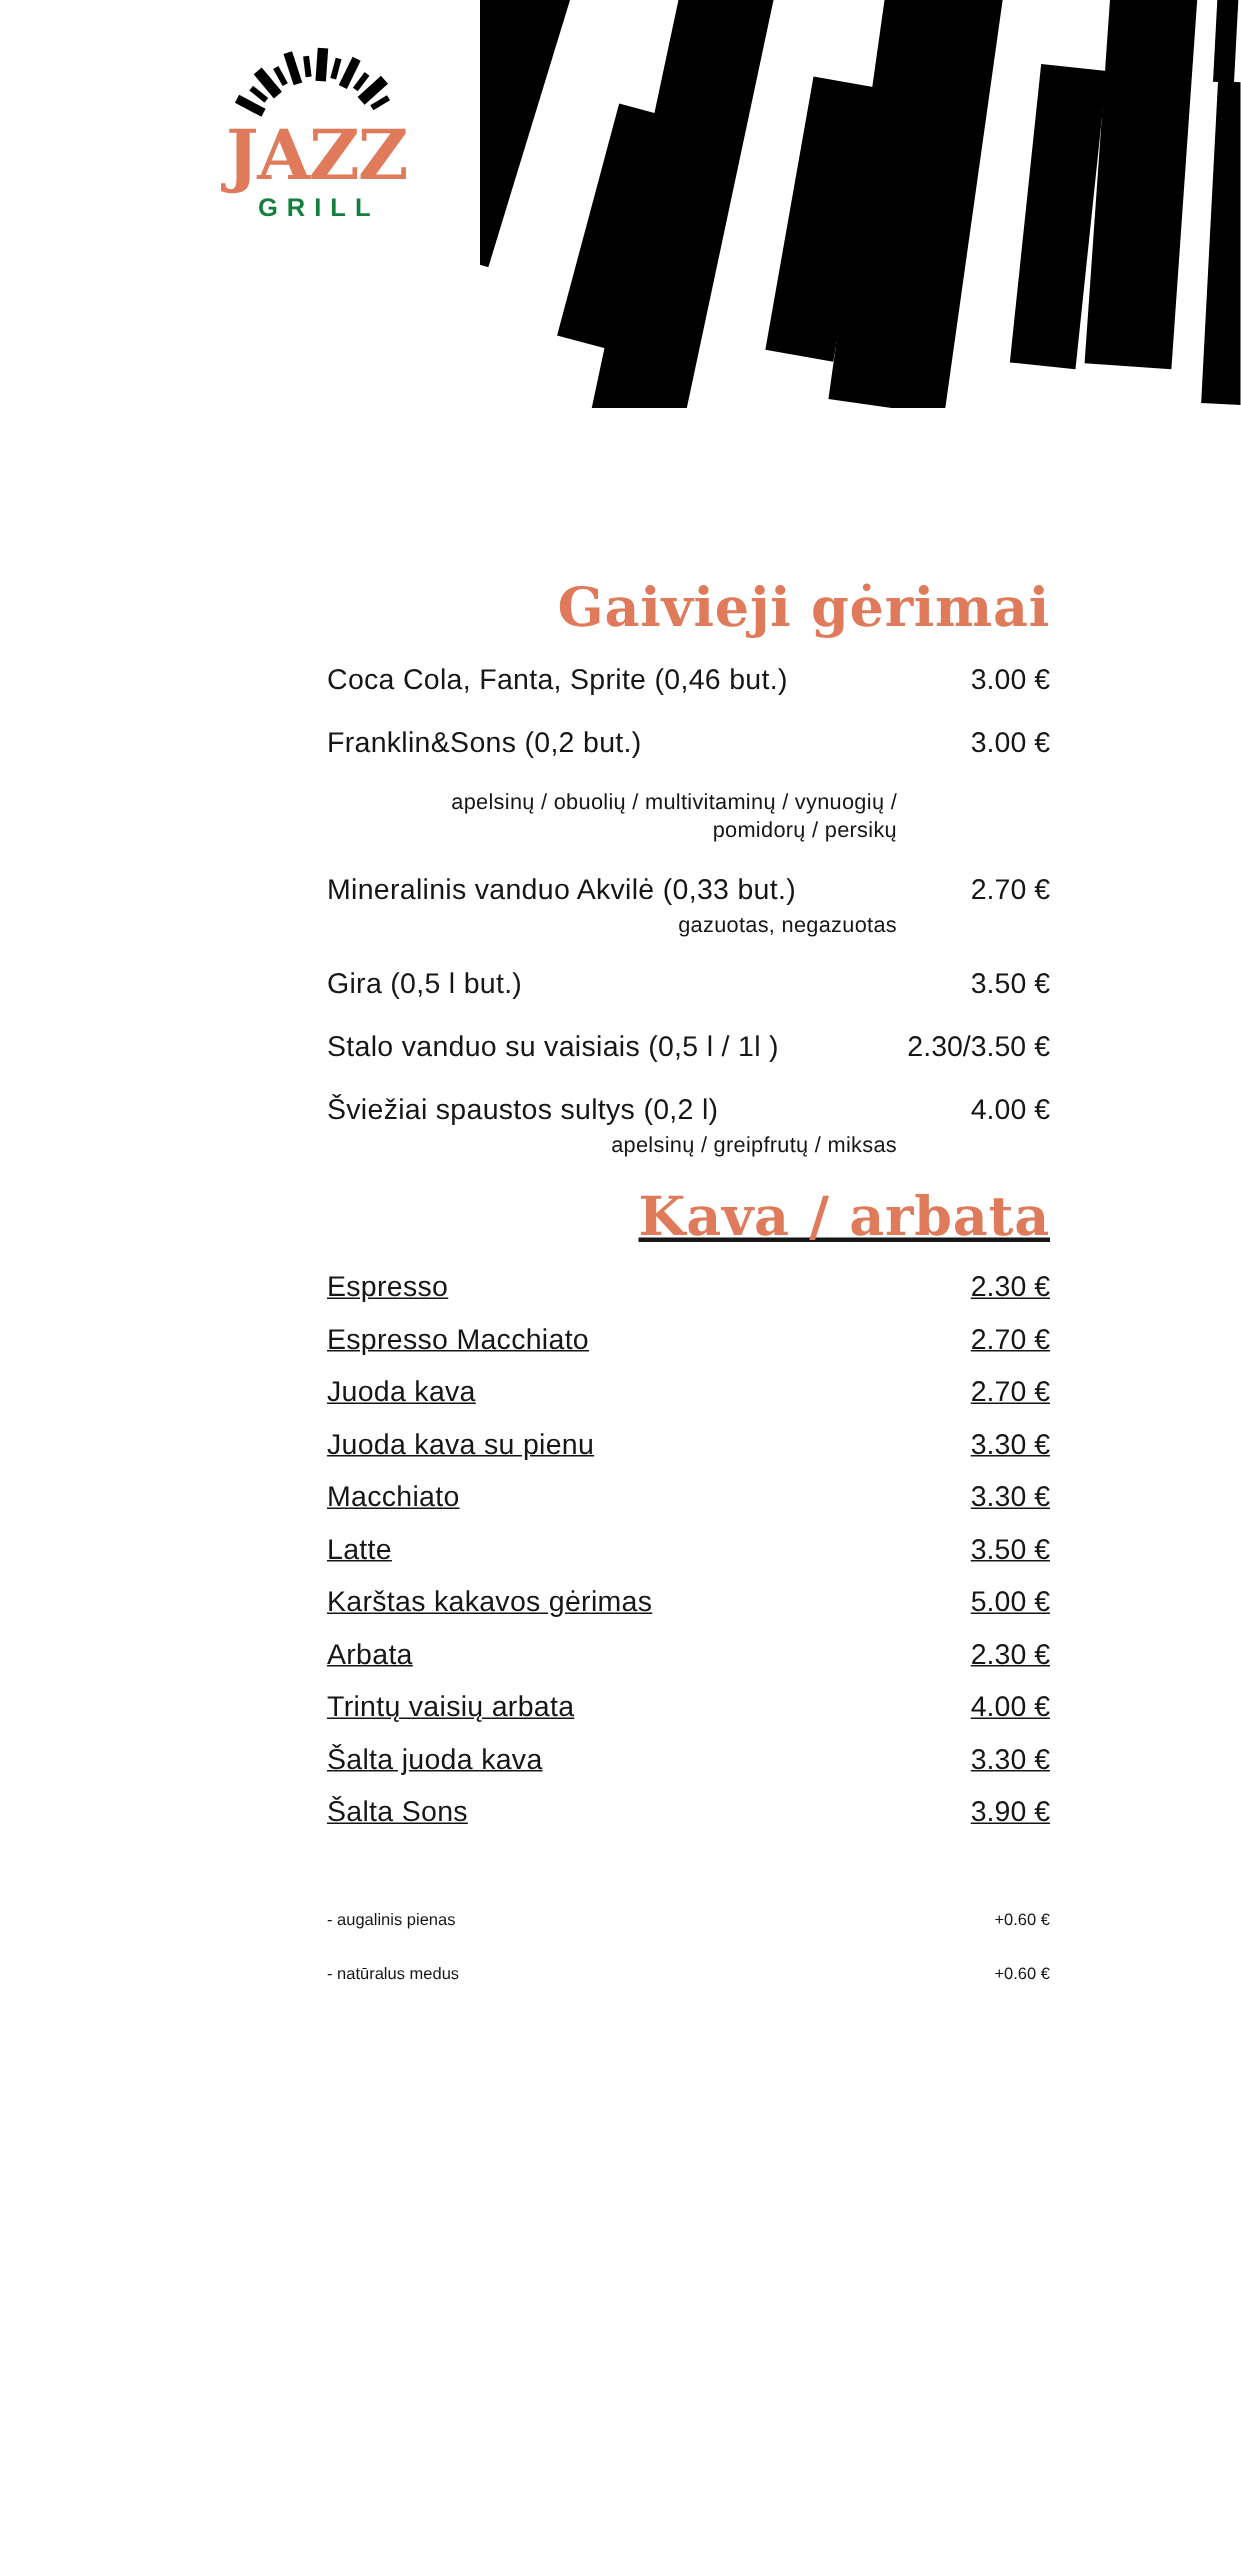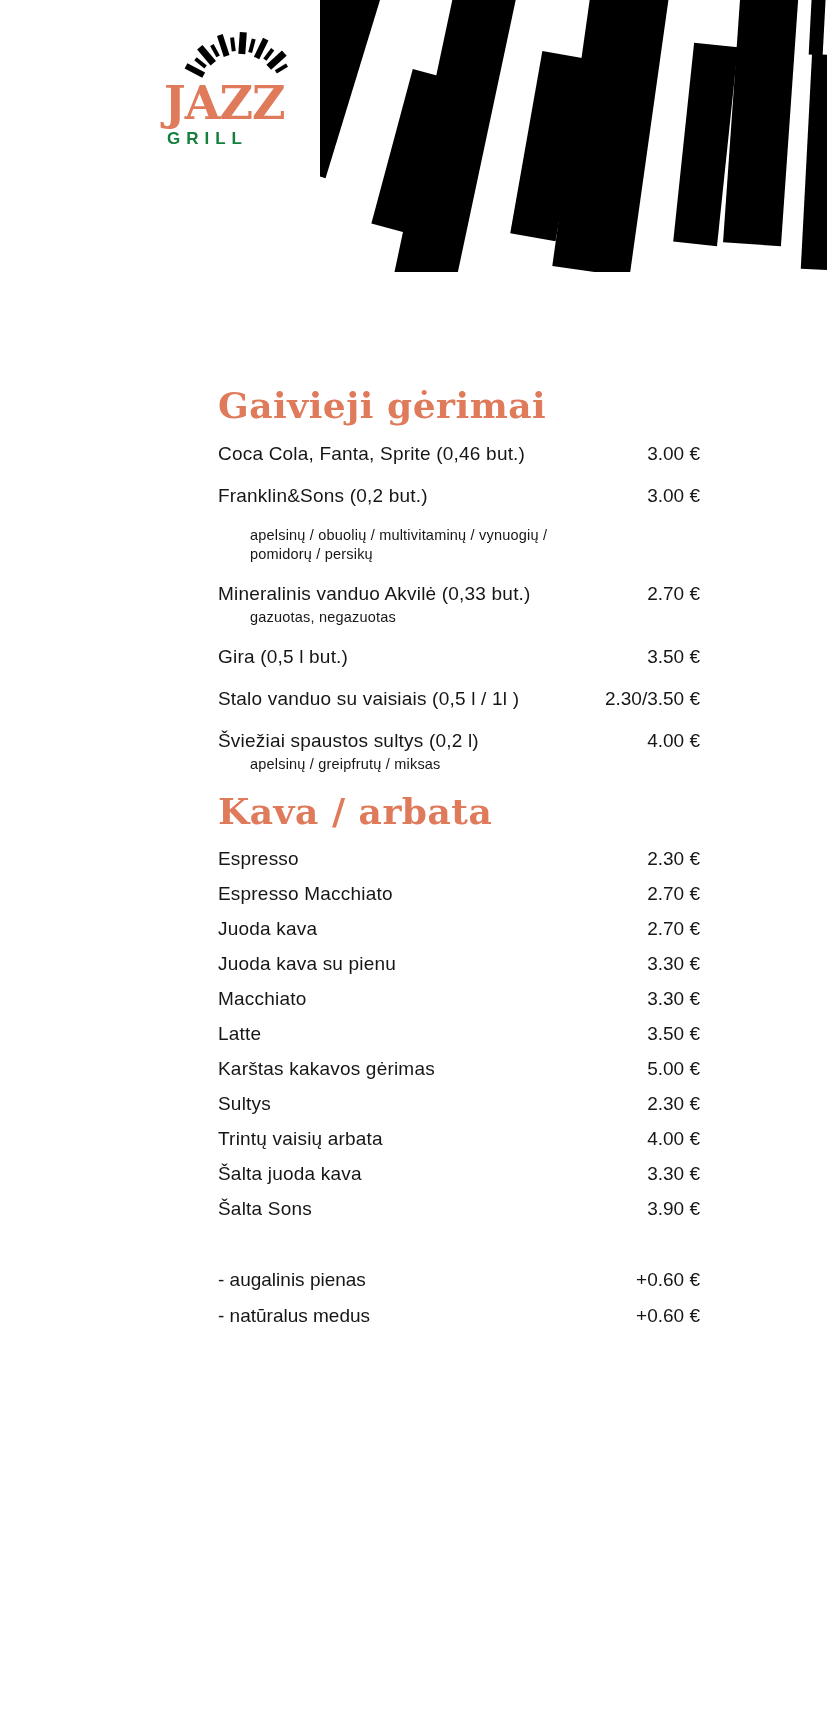--- a/index.html
+++ b/index.html
@@ -1,47 +1,47 @@
 <!DOCTYPE html>
 <html><head>
 <meta charset="utf-8">
 <style>
   html,body{margin:0;padding:0;}
   body{
     width:827px;height:1713px;position:relative;background:#ffffff;
     font-family:"Liberation Sans",sans-serif;color:#161616;overflow:hidden;
   }
   
-  .logo{position:absolute;left:164px;top:30px;width:150px;}
+  .logo{position:absolute;left:136px;top:30px;width:150px;text-align:center;}
   .logo-fan{display:block;margin:0 auto -16px auto;}
   .logo-title{
     font-family:"DejaVu Serif",serif;font-weight:700;font-size:46px;line-height:1;
     color:#DF7A5B;letter-spacing:-1px;margin:0;
   }
   .logo-sub{
     font-size:17px;font-weight:700;letter-spacing:6px;color:#15803d;
     margin:3px 0 0 3px;
   }
   .piano-keys{position:absolute;top:0;left:320px;width:507px;height:272px;}
   
-  .menu{position:absolute;left:218px;top:386px;width:482px;}
+  .menu{position:absolute;left:218px;top:386px;width:482px;text-align:right;}
   .section-title{
     font-family:"DejaVu Serif",serif;font-weight:700;font-size:36px;line-height:1.1;
     color:#DF7A5B;margin:0 0 16px 0;letter-spacing:0.5px;
   }
-  .section2{}
+  .section2{text-decoration:underline;}
   .item{margin-bottom:18px;}
   .section2 .item{margin-bottom:11px;}
   .row{display:flex;justify-content:space-between;align-items:flex-start;
        font-size:19px;line-height:24px;}
   .name{letter-spacing:0.2px;}
   .price{white-space:nowrap;padding-left:12px;}
   .note{font-size:14.5px;line-height:19px;margin:2px 0 0 32px;max-width:348px;letter-spacing:0.2px;}
   .extras{margin-top:50px;}
-  .extra-row{display:flex;justify-content:space-between;font-size:19px;
+  .extra-row{display:flex;justify-content:space-between;font-size:11px;
              line-height:18px;margin-bottom:18px;}
 </style>
 </head>
 <body>
 
 <div class="logo">
   <svg class="logo-fan" width="150" height="66" viewBox="0 0 150 66" aria-hidden="true">
     <g fill="#000000">
       <g transform="rotate(-62 75 64)">
           <rect x="72" y="4" width="6" height="20"></rect>
@@ -201,21 +201,21 @@
 
     <div class="item">
       <div class="row">
         <span class="name">Karštas kakavos gėrimas</span>
         <span class="price">5.00 €</span>
       </div>
     </div>
 
     <div class="item">
       <div class="row">
-        <span class="name">Sultys</span>
+        <span class="name">Arbata</span>
         <span class="price">2.30 €</span>
       </div>
     </div>
 
     <div class="item">
       <div class="row">
         <span class="name">Trintų vaisių arbata</span>
         <span class="price">4.00 €</span>
       </div>
     </div>

